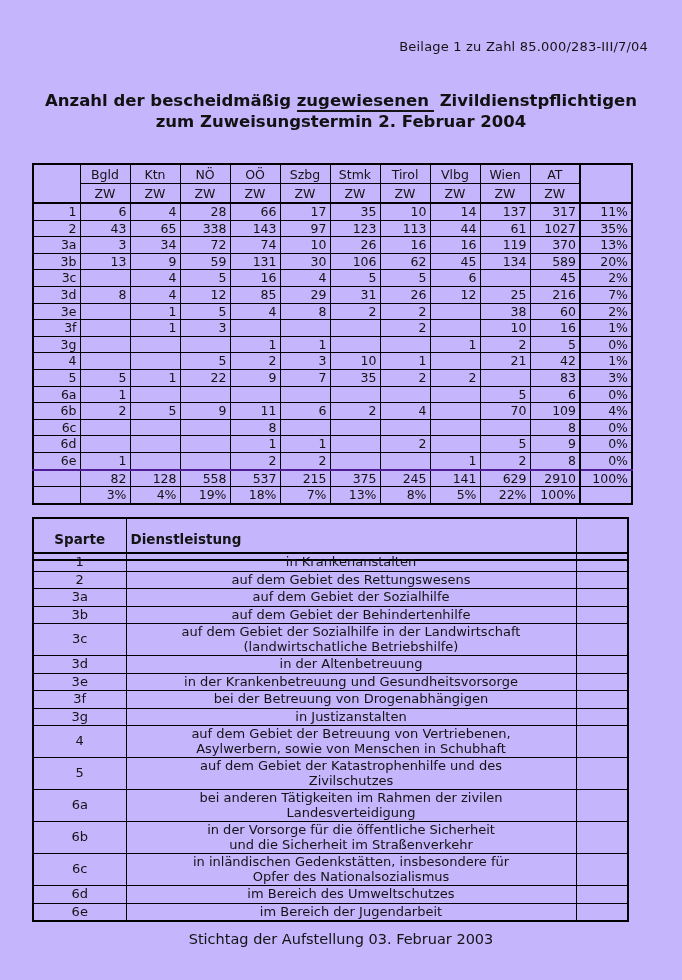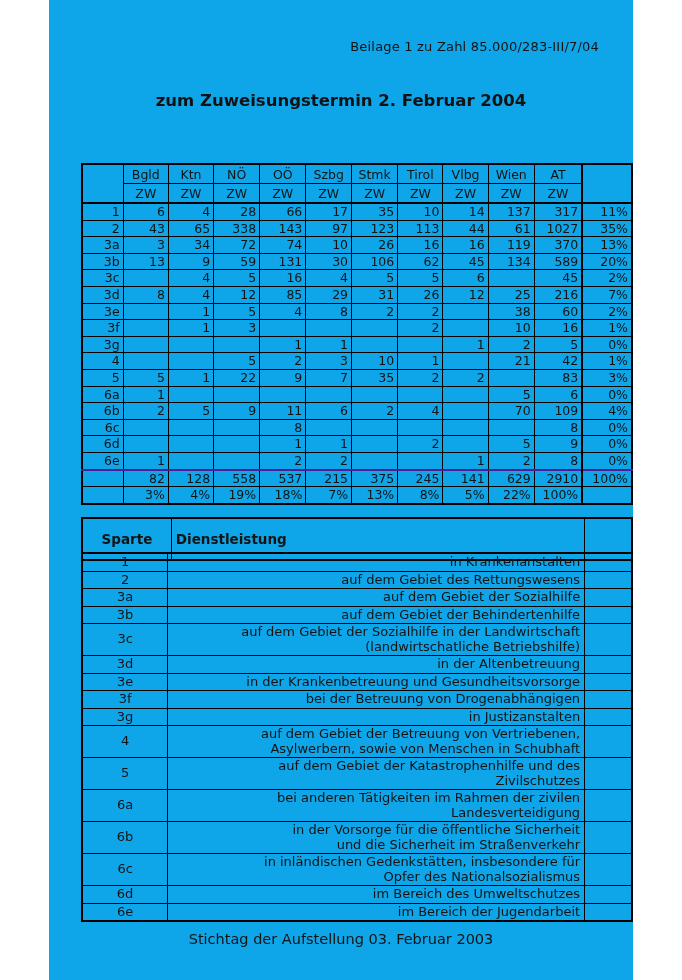--- a/index.html
+++ b/index.html
@@ -1,18 +1,18 @@
 <!DOCTYPE html>
 <html><head>
 <meta charset="utf-8">
 <style>
   html,body { margin:0; padding:0; background:#ffffff; }
   .page {
-    position:relative; width:584px; height:980px; margin:0 auto;
-    background:#0ea5e9; color:#141414;
+    position:relative; width:682px; height:980px; margin:0 auto;
+    background:#c4b5fd; color:#141414;
     font-family:"DejaVu Sans","Liberation Sans",sans-serif;
     overflow:hidden;
   }
   .ref { position:absolute; top:39px; right:34px; font-size:13px; letter-spacing:0.2px; }
   .title { position:absolute; top:90px; left:0; width:100%; text-align:center;
            font-weight:bold; font-size:16.5px; line-height:21px; color:#121212; }
   .title .u { border-bottom:2px solid #161616; padding-right:5px; }
 
   
   table.assign { position:absolute; left:32px; top:163px; border-collapse:collapse;
@@ -36,35 +36,36 @@
   table.sphead th { border:1px solid #000; font-size:13.5px; font-weight:bold;
                     height:18px; padding:11px 4px; }
   table.spbody { position:absolute; left:32px; top:552px; border-collapse:collapse;
                  table-layout:fixed; border:2px solid #000; }
   table.spbody td { border:1px solid #000; font-size:13px; line-height:14.5px;
                     padding:1px 4px; vertical-align:middle; }
   col.s-code { width:93px; }
   col.s-desc { width:450px; }
   col.s-blank{ width:52px; }
   td.code { text-align:center; }
-  td.desc { text-align:right; white-space:pre-line; }
+  td.desc { text-align:center; white-space:pre-line; }
   th.sparte-h { text-align:center; }
   th.dienst-h { text-align:left; }
 
   .footer { position:absolute; top:931px; left:0; width:100%; text-align:center;
             font-weight:normal; font-size:14.5px; }
 </style>
 </head>
 <body>
 
 <div class="page">
 
   <div class="ref">Beilage 1 zu Zahl 85.000/283-III/7/04</div>
 
   <div class="title">
+    <div><span>Anzahl der bescheidmäßig </span><span class="u">zugewiesenen</span><span> Zivildienstpflichtigen</span></div>
     <div>zum Zuweisungstermin 2. Februar 2004</div>
   </div>
 
   <table class="assign">
     <colgroup>
       <col class="c-label">
         <col class="c-data">
         <col class="c-data">
         <col class="c-data">
         <col class="c-data">

